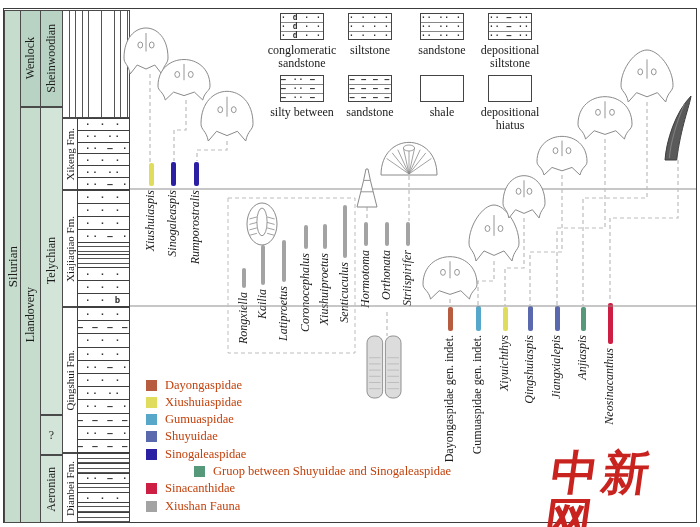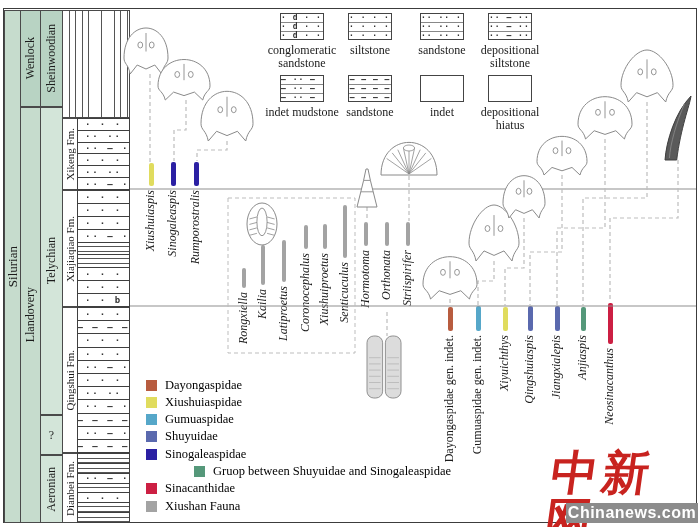--- a/index.html
+++ b/index.html
@@ -20,21 +20,21 @@
   .pat-shale{background:repeating-linear-gradient(180deg,transparent 0 3.5px,#555 3.5px 4.5px);}
   .pat-hiatus{background:repeating-linear-gradient(90deg,transparent 0 5.5px,#555 5.5px 6.5px);}
   .swatch{position:absolute;width:44px;height:27px;border:1px solid #444;background:#fff;overflow:hidden;
           display:flex;flex-direction:column;justify-content:space-around;}
   .swatch .prow{font:700 8px "DejaVu Sans Mono",monospace;color:#333;letter-spacing:1px;line-height:8px;
           white-space:nowrap;text-align:center;border-top:1px solid #888;}
   .swatch .prow:first-child{border-top:none;}
   .lith-label{position:absolute;width:86px;text-align:center;font-size:12px;line-height:12.5px;color:#1b1b1b;}
   .fam-row{position:absolute;display:flex;align-items:center;height:14px;}
   .fam-chip{width:11px;height:11px;margin-right:8px;flex:none;}
-  .fam-text{font-size:12.5px;white-space:nowrap;color:#000000;}
+  .fam-text{font-size:12.5px;white-space:nowrap;color:#c2410c;}
   #wm-cn{position:absolute;font-family:"Liberation Serif",serif;font-weight:bold;color:#c8231f;
          font-size:47px;letter-spacing:4px;transform:skewX(-8deg);line-height:1;}
   #wm-en{position:absolute;background:#8c8c8c;color:#fff;display:flex;align-items:center;justify-content:center;
          font:bold 16px "Liberation Sans",sans-serif;letter-spacing:0.5px;}
   svg{position:absolute;top:0;left:0;pointer-events:none;}
 </style>
 </head>
 <body>
 
 <div id="fig">
@@ -139,29 +139,29 @@
         <div class="prow">·· — ·· —</div>
         <div class="prow">·· — ·· —</div>
         <div class="prow">·· — ·· —</div>
       </div>
       <div class="lith-label" style="position: absolute; left: 467px; top: 44px; width: 86px;">depositional siltstone</div>
       <div class="swatch" style="position: absolute; left: 280px; top: 75px; width: 44px; height: 27px;">
         <div class="prow">— ·· — ··</div>
         <div class="prow">— ·· — ··</div>
         <div class="prow">— ·· — ··</div>
       </div>
-      <div class="lith-label" style="position: absolute; left: 259px; top: 106px; width: 86px;">indet mudstone</div>
+      <div class="lith-label" style="position: absolute; left: 259px; top: 106px; width: 86px;">silty between</div>
       <div class="swatch" style="position: absolute; left: 348px; top: 75px; width: 44px; height: 27px;">
         <div class="prow">— — — —</div>
         <div class="prow">— — — —</div>
         <div class="prow">— — — —</div>
       </div>
       <div class="lith-label" style="position: absolute; left: 327px; top: 106px; width: 86px;">sandstone</div>
       <div class="swatch pat-shale" style="position: absolute; left: 420px; top: 75px; width: 44px; height: 27px;"></div>
-      <div class="lith-label" style="position: absolute; left: 399px; top: 106px; width: 86px;">indet</div>
+      <div class="lith-label" style="position: absolute; left: 399px; top: 106px; width: 86px;">shale</div>
       <div class="swatch pat-hiatus" style="position: absolute; left: 488px; top: 75px; width: 44px; height: 27px;"></div>
       <div class="lith-label" style="position: absolute; left: 467px; top: 106px; width: 86px;">depositional hiatus</div>
     </div>
   <div id="taxa">
       <div class="bar" style="position: absolute; left: 148.5px; top: 163px; width: 5px; height: 23px; background: rgb(224, 220, 94);"></div>
       <div class="vlabel it" style="position: absolute; left: 143px; top: 190px;">Xiushuiaspis</div>
       <div class="bar" style="position: absolute; left: 170.5px; top: 162px; width: 5px; height: 24px; background: rgb(43, 32, 163);"></div>
       <div class="vlabel it" style="position: absolute; left: 165px; top: 190px;">Sinogaleaspis</div>
       <div class="bar" style="position: absolute; left: 193.5px; top: 162px; width: 5px; height: 24px; background: rgb(43, 32, 163);"></div>
       <div class="vlabel it" style="position: absolute; left: 188px; top: 190px;">Rumporostralis</div>
@@ -226,21 +226,20 @@
       <div class="fam-row" style="position: absolute; left: 146px; top: 481.8px; height: 14px;">
         <span class="fam-chip" style="background: rgb(204, 31, 67);"></span>
         <span class="fam-text">Sinacanthidae</span>
       </div>
       <div class="fam-row" style="position: absolute; left: 146px; top: 499.1px; height: 14px;">
         <span class="fam-chip" style="background: rgb(163, 163, 163);"></span>
         <span class="fam-text">Xiushan Fauna</span>
       </div>
     </div>
   <div id="wm-cn" style="left:548px;top:450px;">中新网</div>
-  <div id="wm-en" style="left:566px;top:503px;width:132px;height:20px;">Chinanews.com</div>
 <svg width="700" height="527">
       <line x1="130" y1="189" x2="696" y2="189" stroke="#8f8f8f" stroke-width="1"></line>
       <line x1="130" y1="306" x2="696" y2="306" stroke="#8f8f8f" stroke-width="1"></line>
       <rect x="228" y="198" width="127" height="155" fill="none" stroke="#bdbdbd" stroke-width="1" stroke-dasharray="4 3"></rect>
       <polyline points="150,74 150,162" fill="none" stroke="#bdbdbd" stroke-width="1.2" stroke-dasharray="4 3"></polyline>
       <polyline points="186,100 186,130 174,130 174,161" fill="none" stroke="#bdbdbd" stroke-width="1.2" stroke-dasharray="4 3"></polyline>
       <polyline points="227,141 227,150 197,150 197,161" fill="none" stroke="#bdbdbd" stroke-width="1.2" stroke-dasharray="4 3"></polyline>
       <polyline points="367,207 367,221" fill="none" stroke="#bdbdbd" stroke-width="1.2" stroke-dasharray="4 3"></polyline>
       <polyline points="409,176 409,221" fill="none" stroke="#bdbdbd" stroke-width="1.2" stroke-dasharray="4 3"></polyline>
       <polyline points="387,312 387,336" fill="none" stroke="#bdbdbd" stroke-width="1.2" stroke-dasharray="4 3"></polyline>

